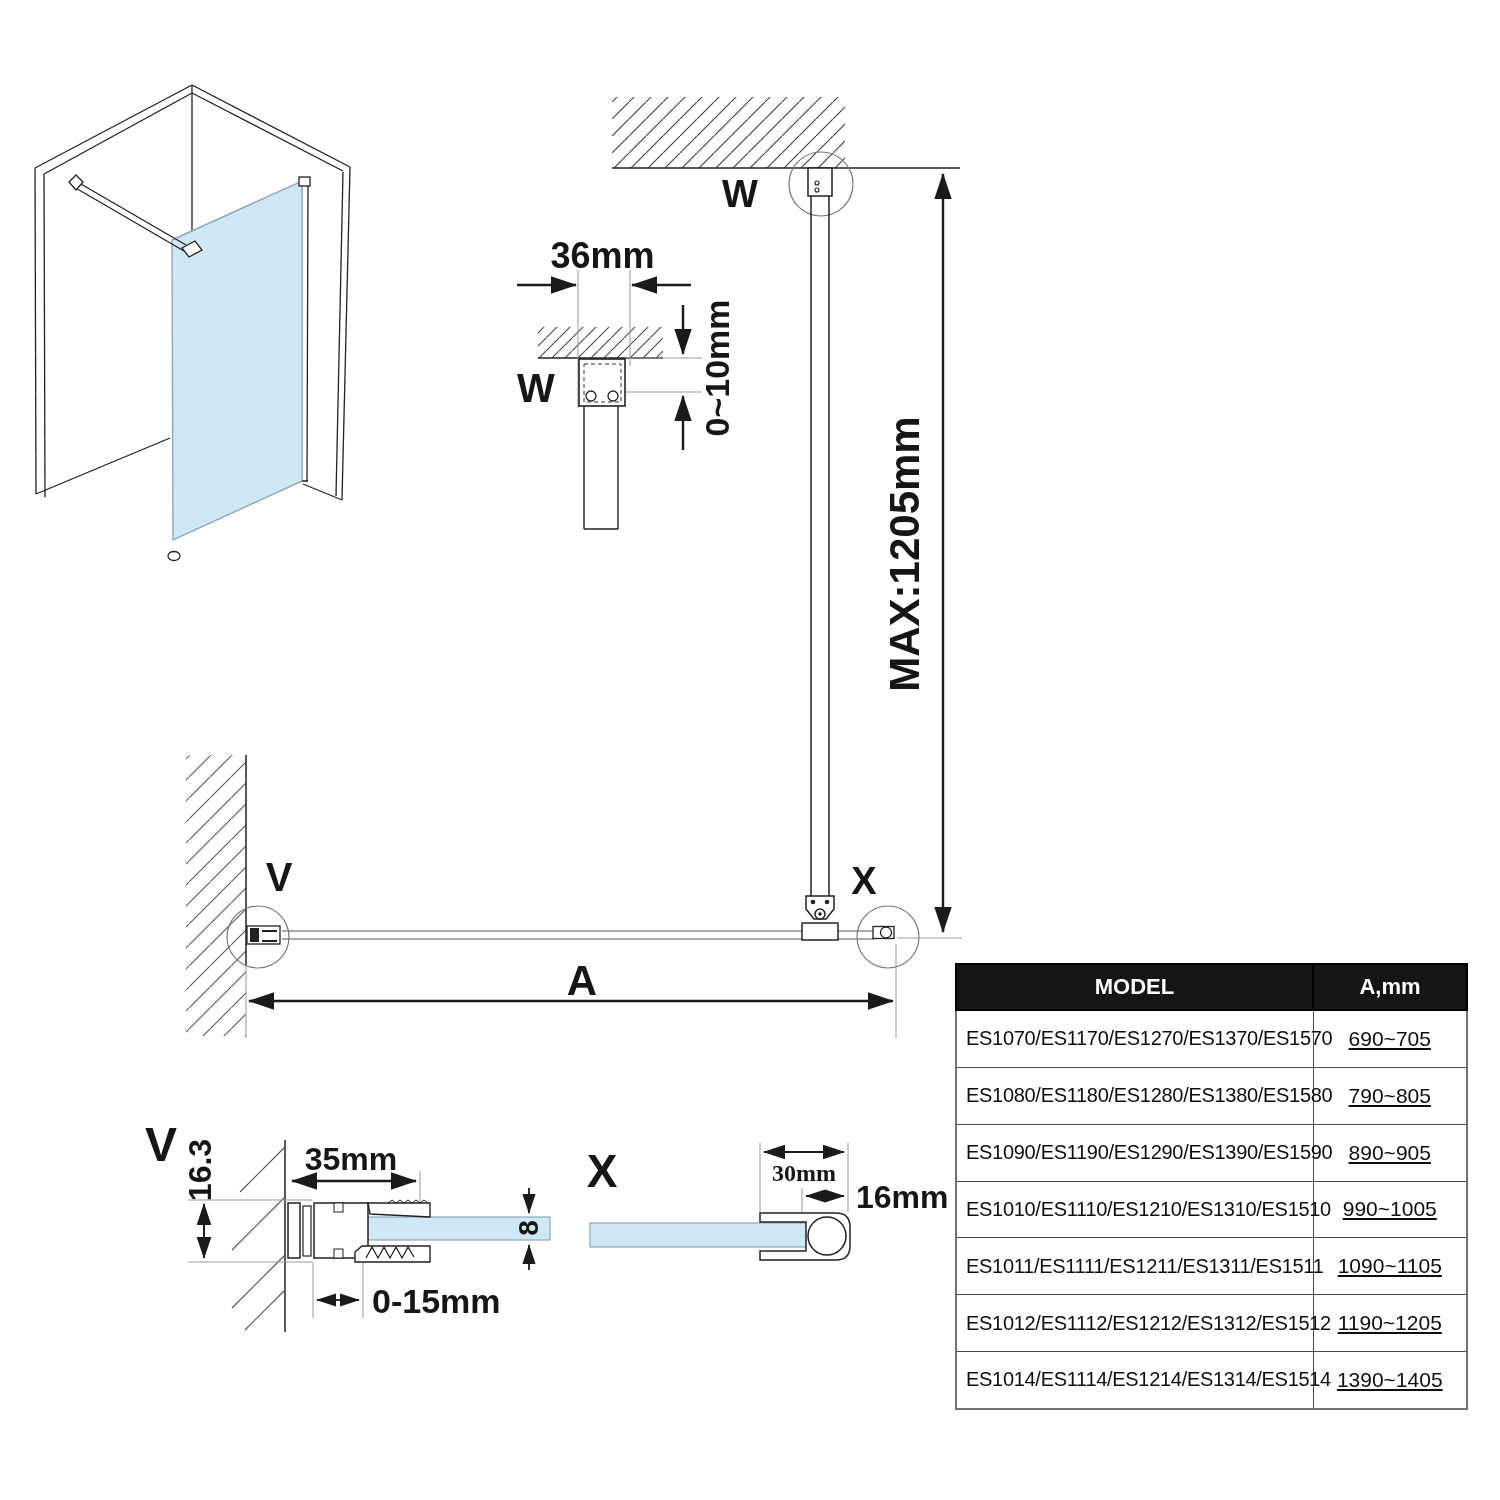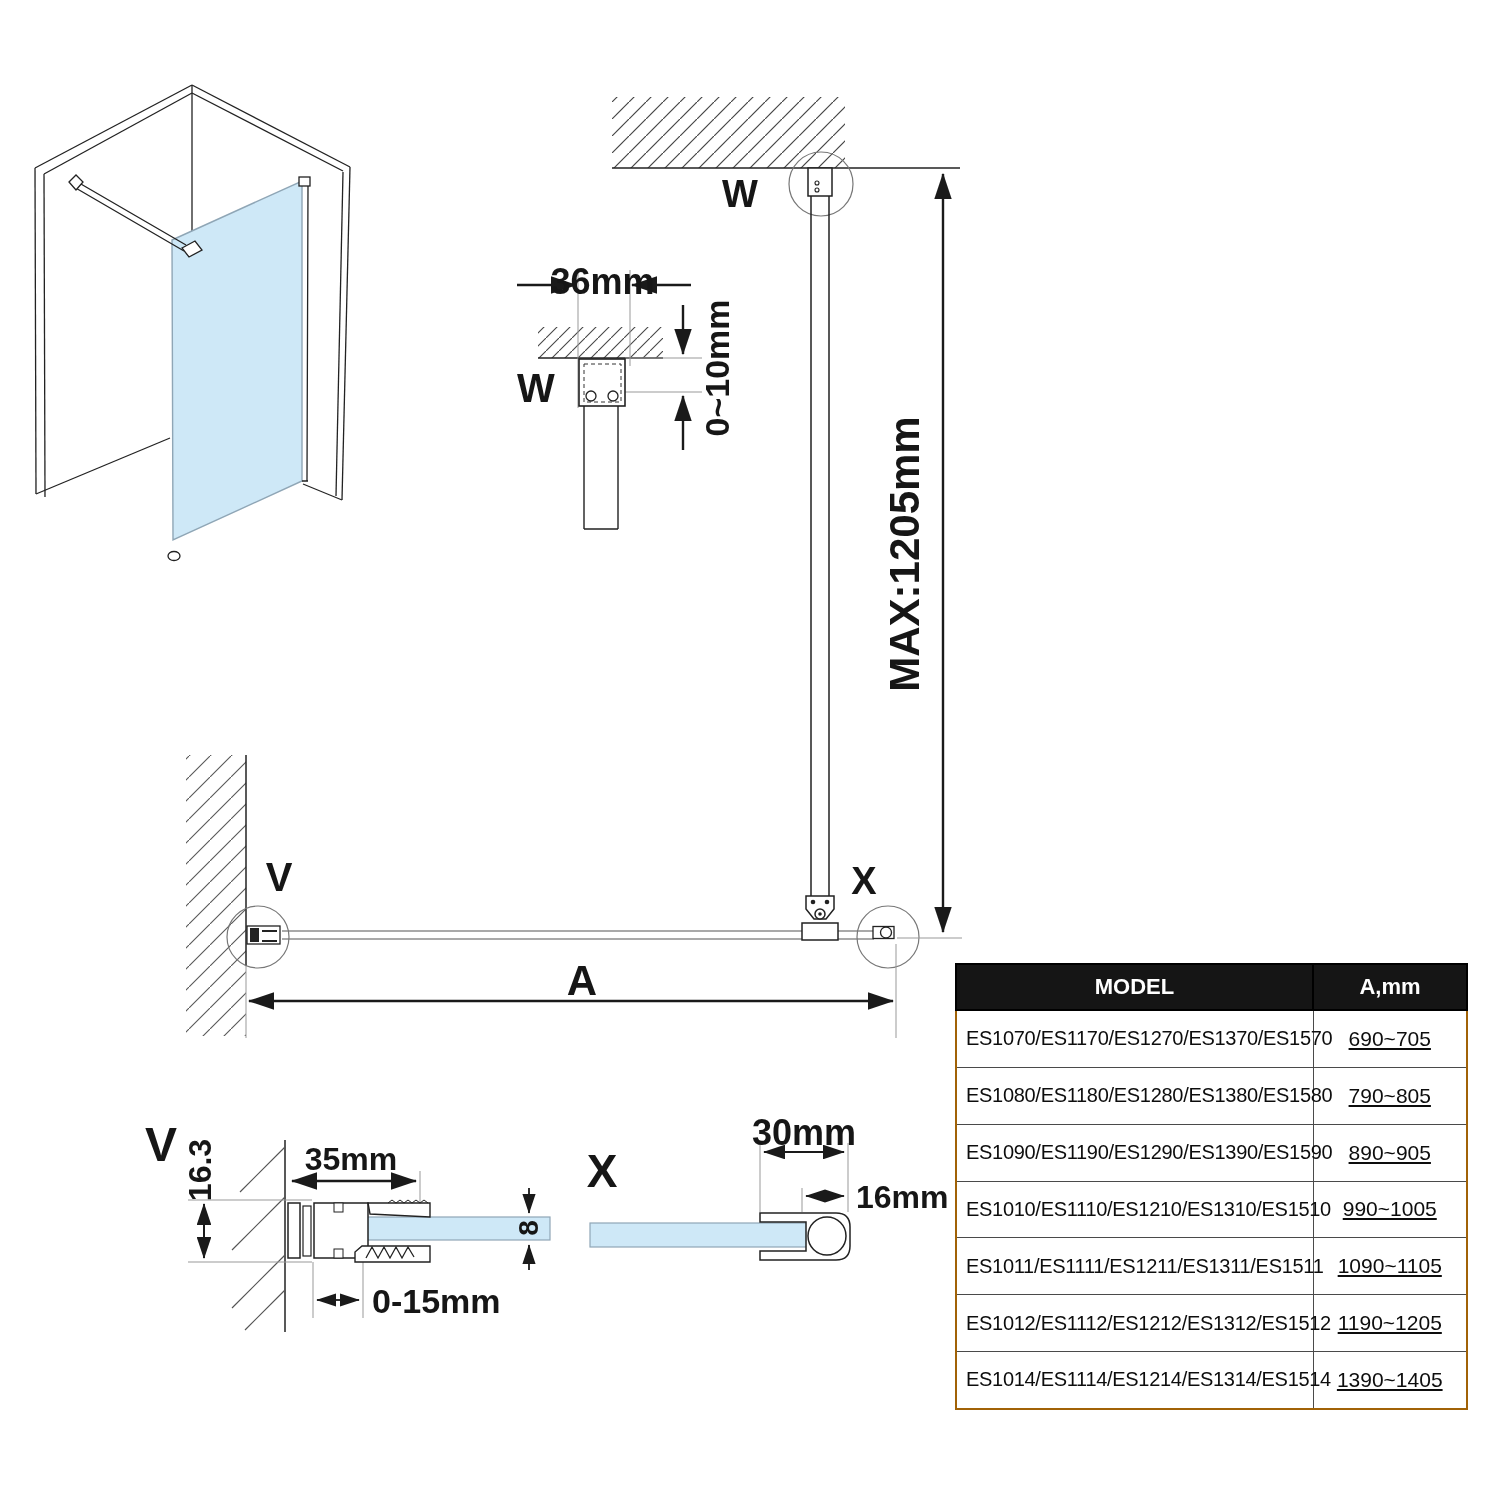--- a/index.html
+++ b/index.html
@@ -12,21 +12,21 @@
   .rot{transform:rotate(-90deg);}
   
   #spec-table{position:absolute;left:955px;top:963px;width:511px;height:447px;
               border-collapse:collapse;table-layout:fixed;}
   #spec-table th{background:#151515;color:#fff;font-size:22px;font-weight:bold;
                  border:2px solid #000;height:42px;text-align:center;}
   #spec-table td{border:1px solid #4a4a4a;font-size:20px;color:#0d0d0d;height:44px;
                  background:#fff;margin-left:9px;}
   #spec-table td.model{padding-left:9px;letter-spacing:-0.3px;}
   #spec-table td.aval{text-align:center;font-size:21px;width:152px;text-decoration:underline;}
-  #spec-table{border:2px solid #a16207;}
+  #spec-table{border:2px solid #737373;}
   #spec-table col.c1{width:357px;} #spec-table col.c2{width:154px;}
 </style>
 </head>
 <body>
 
 <div id="canvas">
 
 <svg id="lineart" width="1500" height="1500" viewBox="0 0 1500 1500">
   <defs>
     <marker id="ah" viewBox="0 0 12 8" refX="11.5" refY="4" markerWidth="11" markerHeight="7.4" orient="auto">
@@ -160,35 +160,35 @@
     <rect x="590" y="1223" width="217" height="24" fill="#CEE8F7" stroke="#8FA6B6" stroke-width="1.2"></rect>
     <path d="M760,1213 H836 Q850,1213 850,1227 V1246 Q850,1260 836,1260 H760 V1251 H806 V1222 H760 Z" fill="#fff" stroke="#222" stroke-width="1.5"></path>
     <circle cx="827" cy="1236" r="19" fill="#fff" stroke="#222" stroke-width="1.5"></circle>
     <path d="M804,1152 L764,1152" stroke="#1a1a1a" stroke-width="2" marker-end="url(#ah)"></path>
     <path d="M804,1152 L844,1152" stroke="#1a1a1a" stroke-width="2" marker-end="url(#ah)"></path>
     <path d="M825,1196 L806,1196" stroke="#1a1a1a" stroke-width="1.8" marker-end="url(#ah)"></path>
     <path d="M825,1196 L844,1196" stroke="#1a1a1a" stroke-width="1.8" marker-end="url(#ah)"></path>
   </g>
 </svg>
 
-<div class="lbl" style="left:540px;top:238px;width:125px;height:36px;font-size:36px;margin-top:26px;">36mm</div>
+<div class="lbl" style="left:540px;top:238px;width:125px;height:36px;font-size:36px;">36mm</div>
 <div class="lbl" style="left:512px;top:368px;width:48px;height:40px;font-size:40px;">W</div>
 <div class="lbl rot" style="left:632px;top:348px;width:170px;height:40px;font-size:34px;">0~10mm</div>
 <div class="lbl" style="left:718px;top:176px;width:44px;height:36px;font-size:38px;">W</div>
 <div class="lbl rot" style="left:695px;top:531px;width:420px;height:46px;font-size:42px;">MAX:1205mm</div>
 <div class="lbl" style="left:843px;top:862px;width:42px;height:38px;font-size:38px;">X</div>
 <div class="lbl" style="left:256px;top:856px;width:46px;height:42px;font-size:40px;">V</div>
 <div class="lbl" style="left:558px;top:960px;width:48px;height:42px;font-size:42px;">A</div>
 <div class="lbl" style="left:136px;top:1120px;width:50px;height:48px;font-size:48px;">V</div>
 <div class="lbl rot" style="left:155px;top:1152px;width:90px;height:36px;font-size:32px;">16.3</div>
 <div class="lbl" style="left:296px;top:1142px;width:110px;height:34px;font-size:32px;text-align:center;">35mm</div>
 <div class="lbl left" style="left:372px;top:1283px;width:160px;height:36px;font-size:34px;">0-15mm</div>
 <div class="lbl rot" style="left:511px;top:1213px;width:36px;height:30px;font-size:28px;">8</div>
 <div class="lbl" style="left:580px;top:1148px;width:44px;height:46px;font-size:46px;">X</div>
-<div class="lbl" style="left:756px;top:1116px;width:96px;height:34px;font-size:36px;">30mm</div>
+<div class="lbl" style="left:756px;top:1156px;width:96px;height:34px;font-size:24px;font-family:Liberation Serif, serif;">30mm</div>
 <div class="lbl left" style="left:856px;top:1180px;width:110px;height:34px;font-size:32px;">16mm</div>
 
 <table id="spec-table">
   <colgroup>
         <col class="c1">
         <col class="c2">
       </colgroup>
   <thead>
     <tr>
       <th>MODEL</th>

